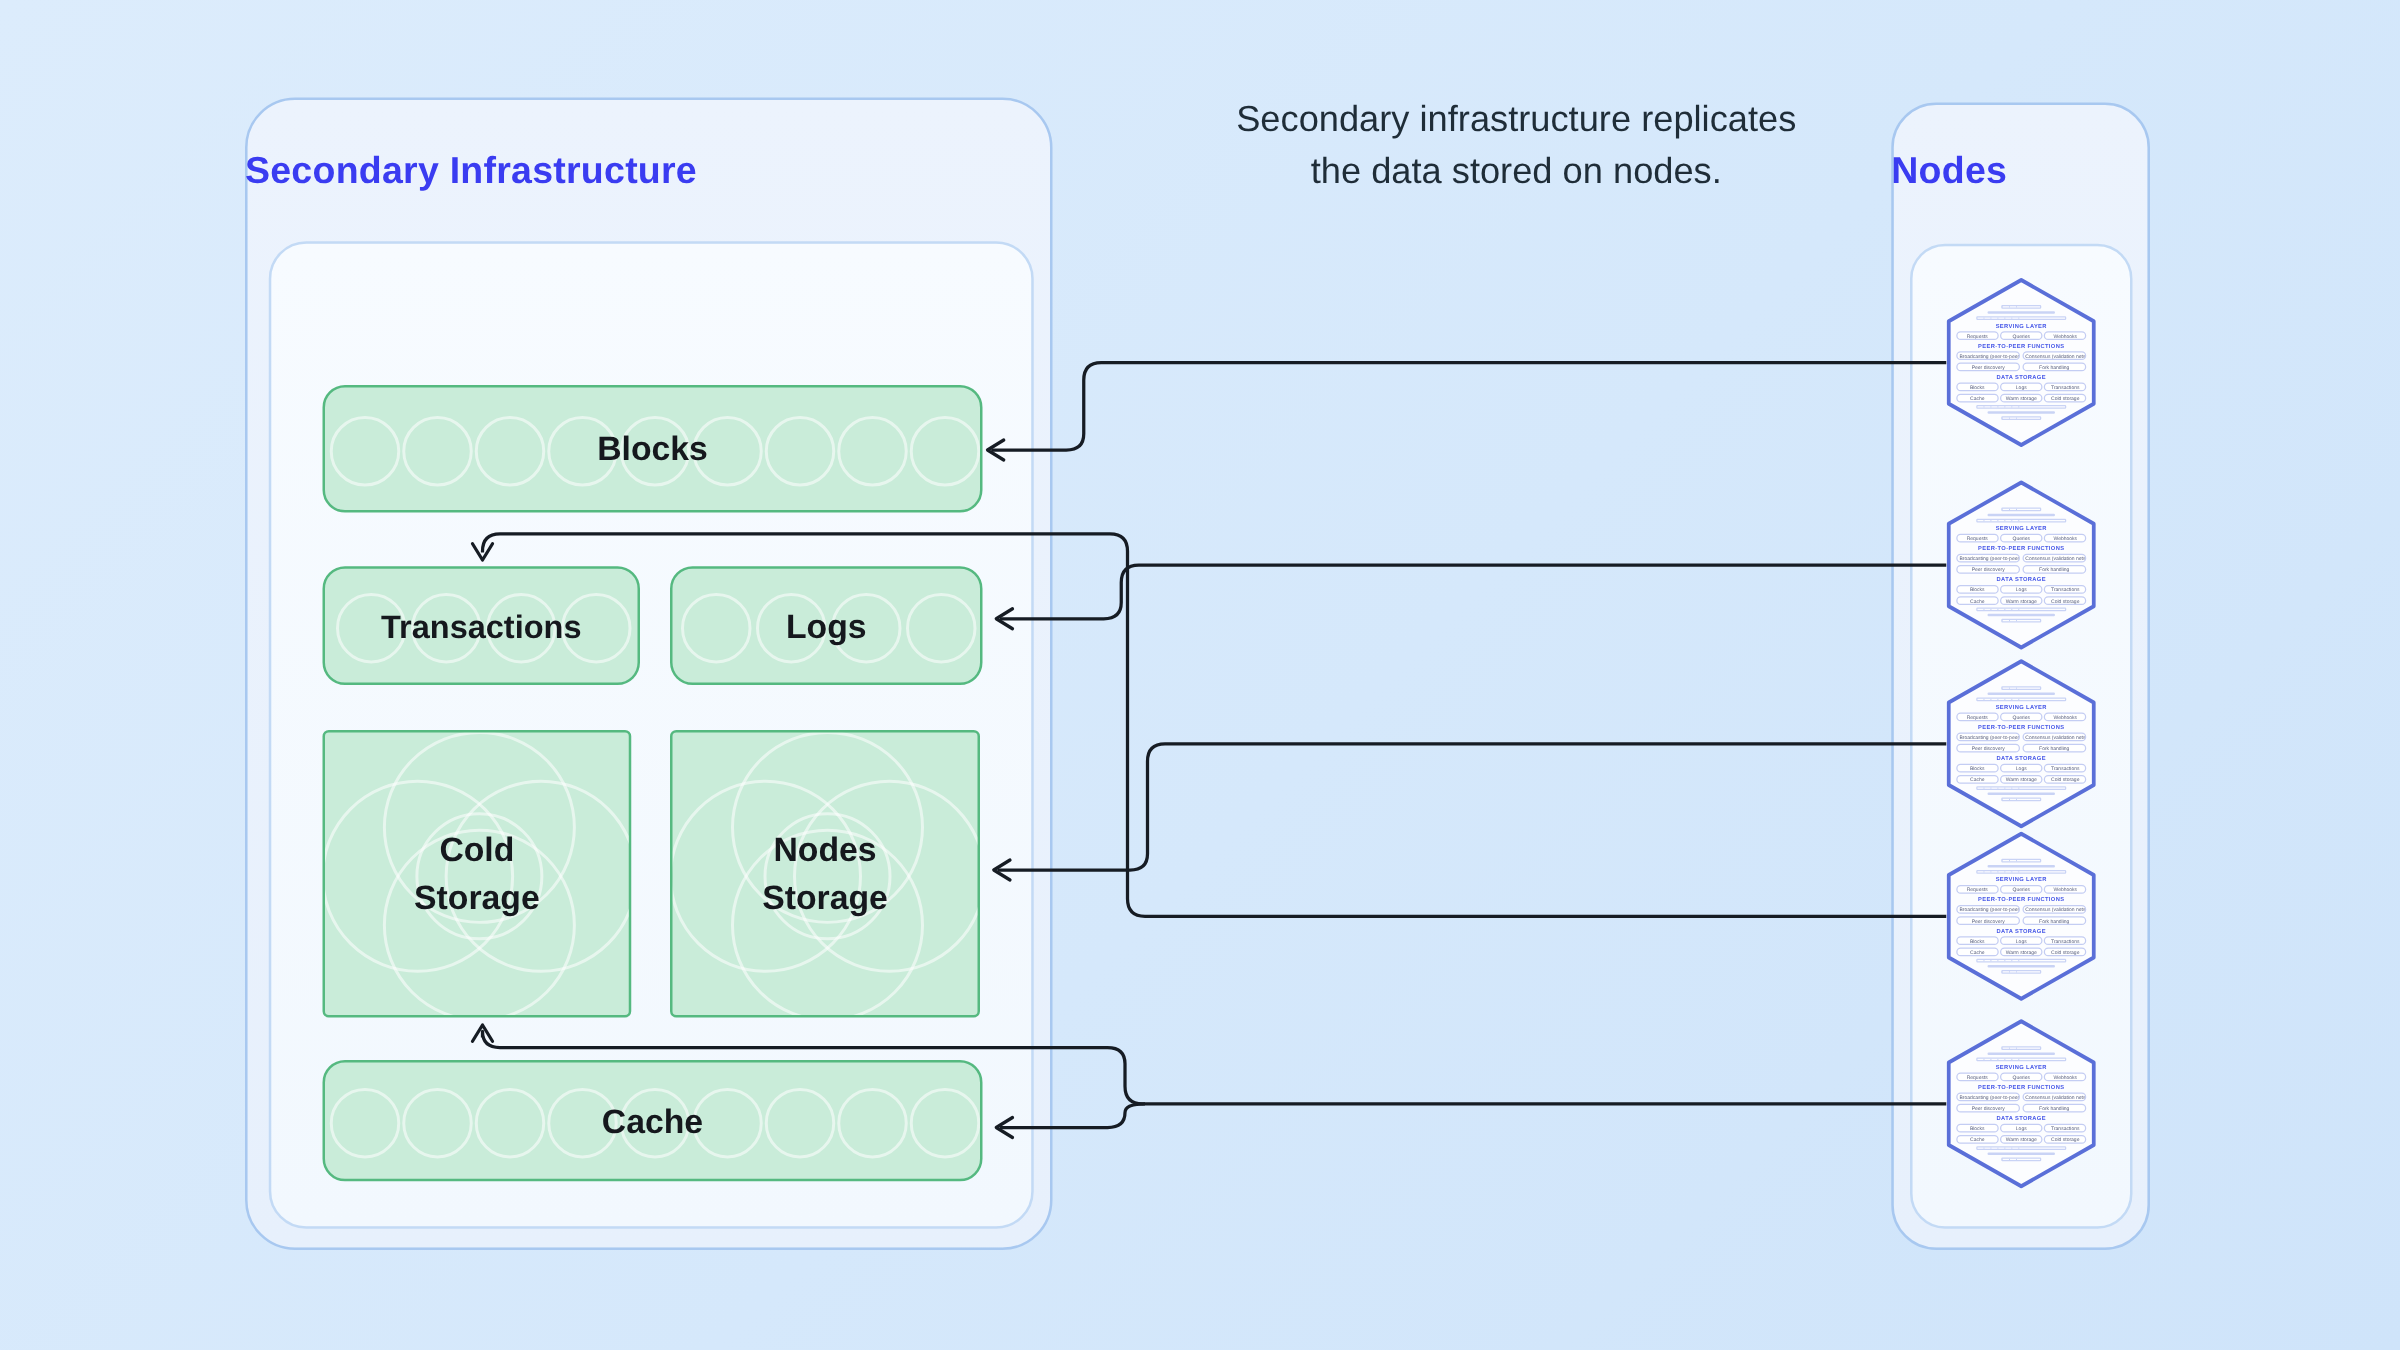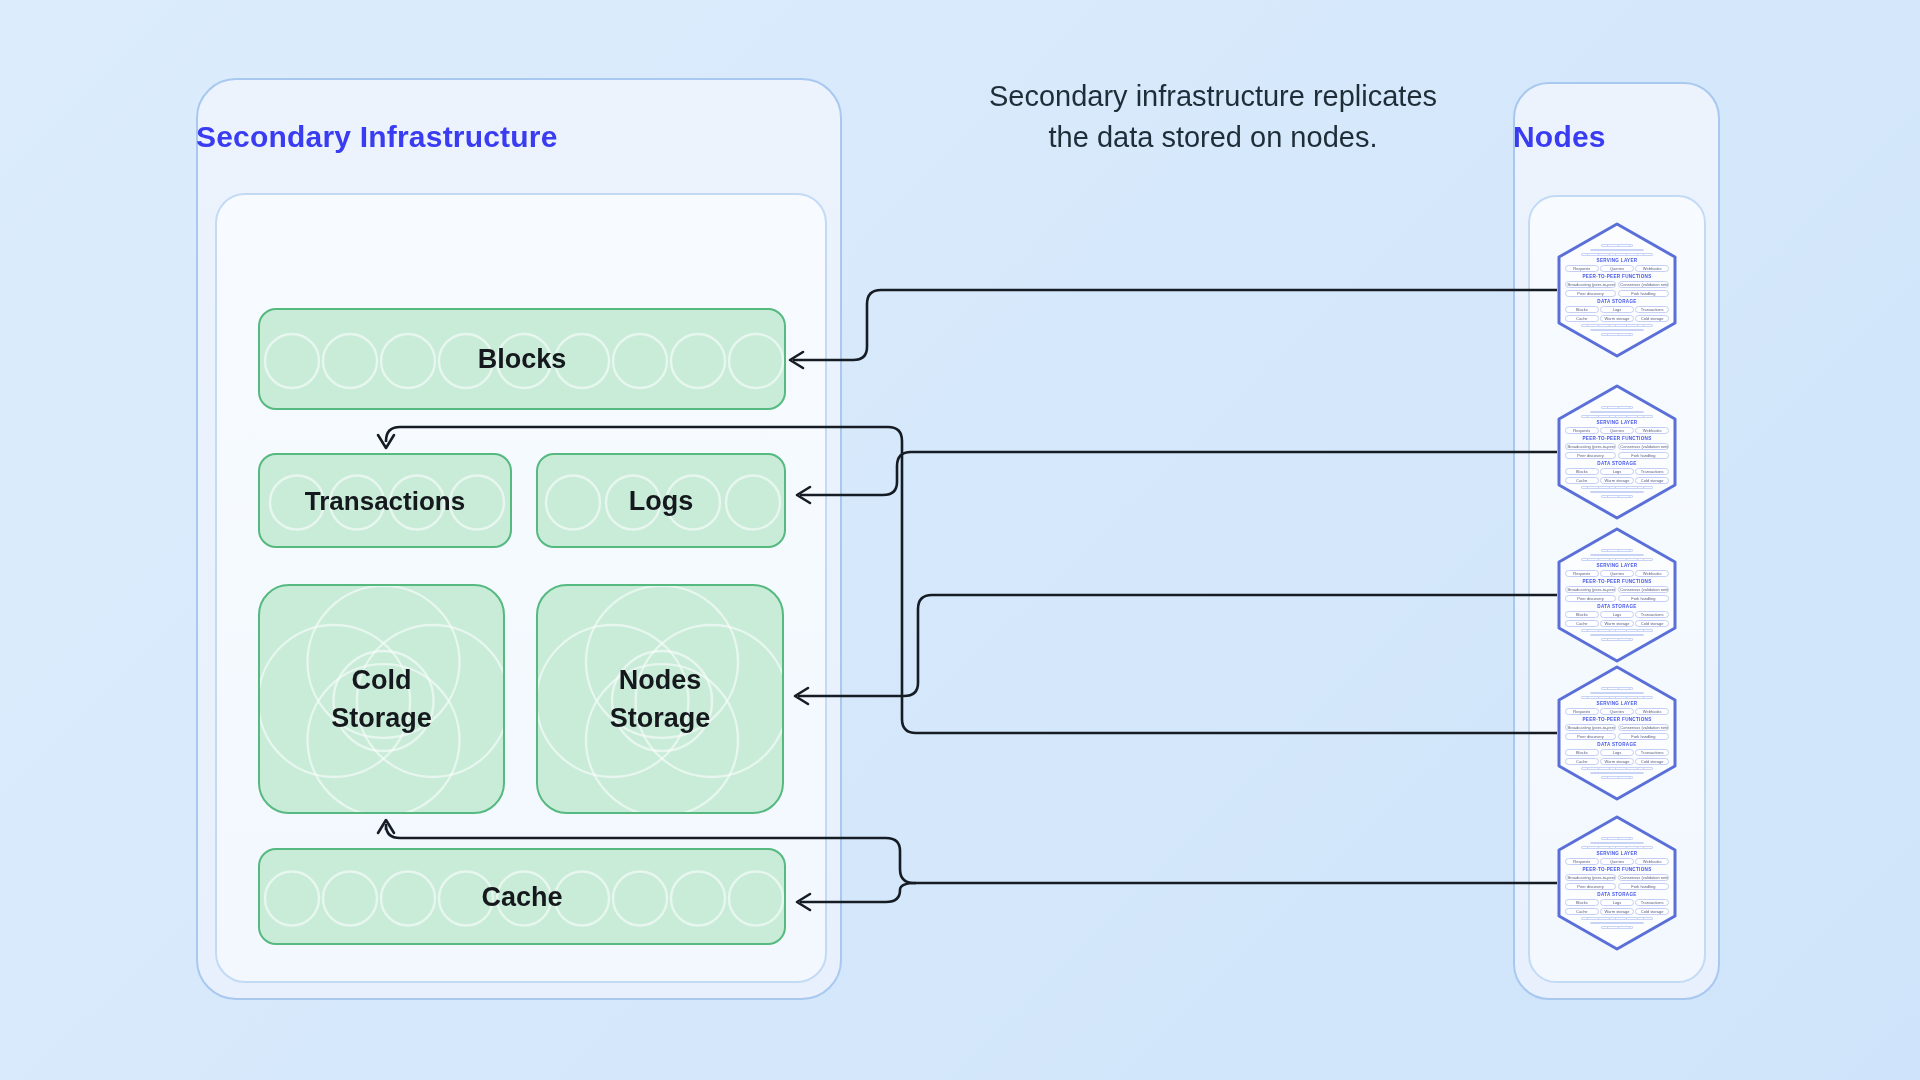--- a/index.html
+++ b/index.html
@@ -22,21 +22,21 @@
     color:#3a3cf1;letter-spacing:.2px;
   }
   .card-title{
     position:absolute;text-align:center;font-weight:700;font-size:34px;
     color:#15181d;letter-spacing:1.5px;
   }
   .gbox{
     position:absolute;background:#c9ecd9;border:2px solid #55b980;border-radius:18px;
     display:flex;align-items:center;justify-content:center;overflow:hidden;
   }
-  .gbox.big{border-radius:31px;}
+  .gbox.big{border-radius:5px;}
   .gbox .deco{position:absolute;left:0;top:0;}
   .gbox .lbl{
     position:relative;z-index:2;font-weight:700;color:#15181d;font-size:27px;
     text-align:center;line-height:38px;
   }
   .caption{
     position:absolute;text-align:center;font-size:29px;line-height:41px;
     font-weight:500;color:#1f2d38;
   }
   #wires{position:absolute;left:0;top:0;z-index:5;}

